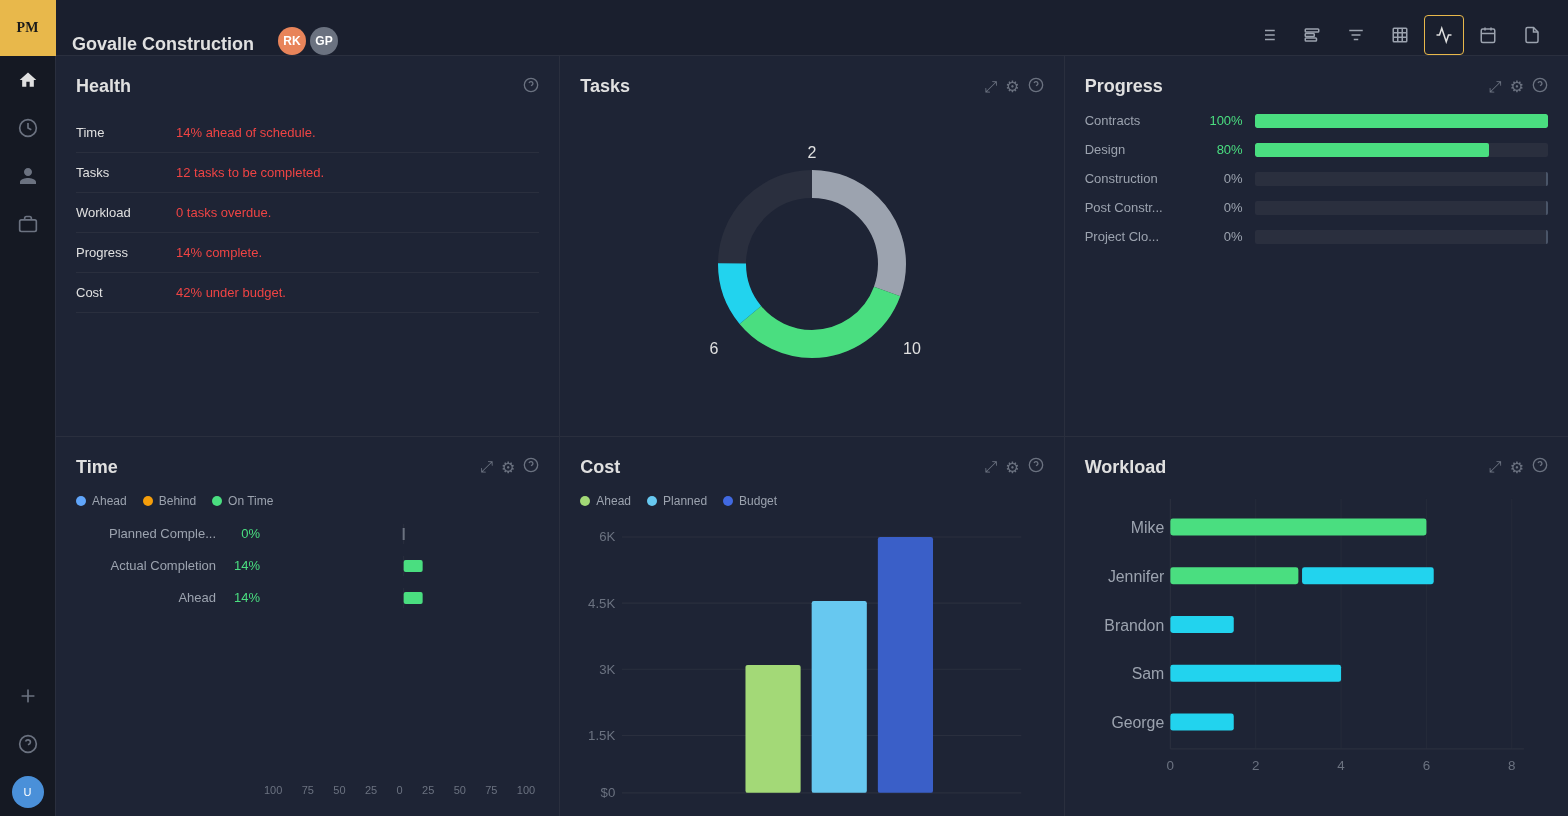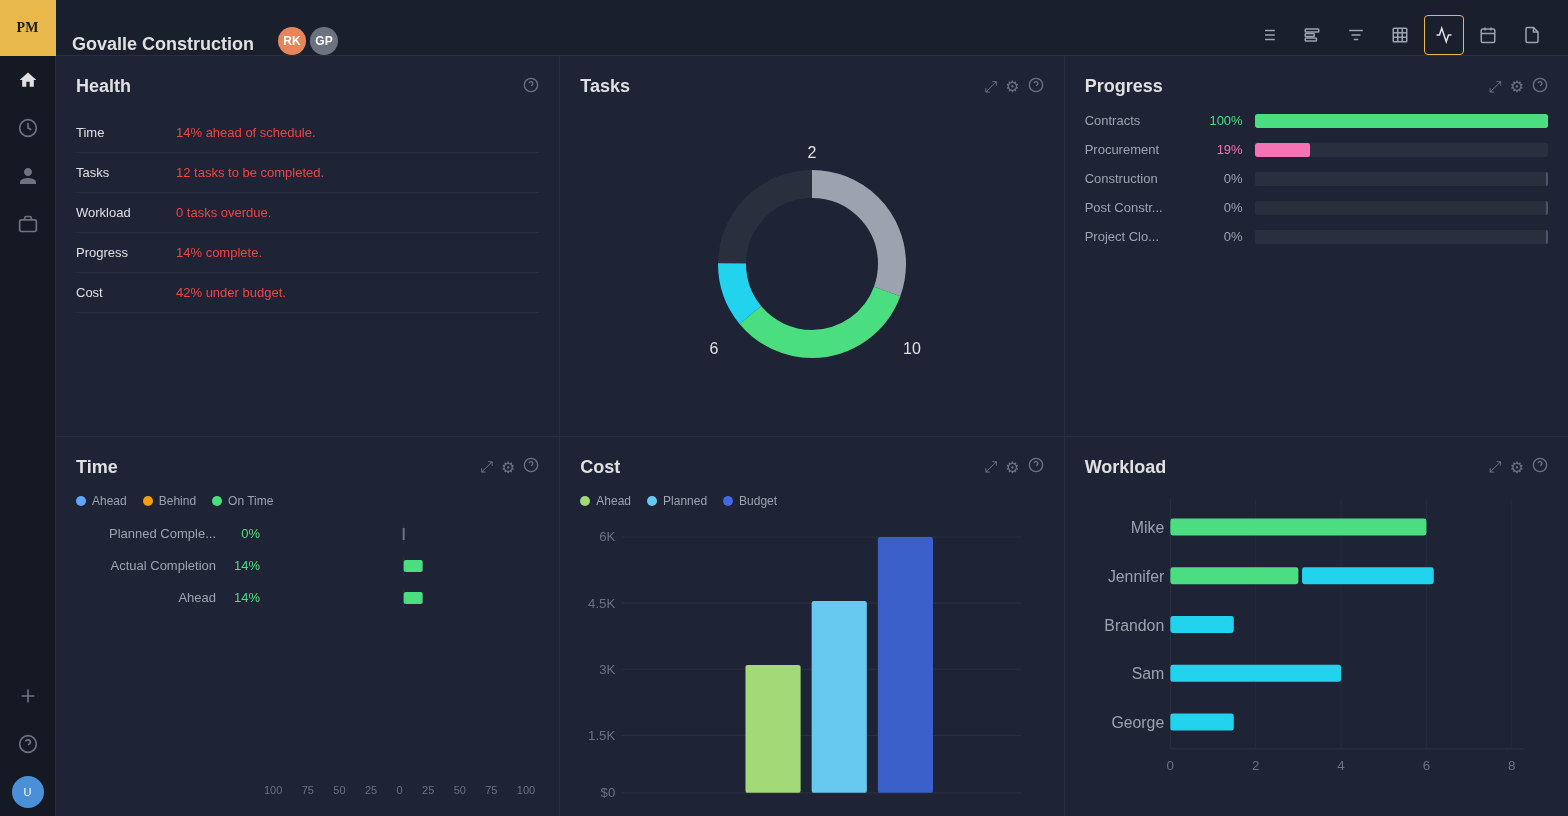--- a/index.html
+++ b/index.html
@@ -274,28 +274,28 @@
       <div class="progress-rows">
 
         <div class="progress-row">
           <span class="progress-label">Contracts</span>
           <span class="progress-pct">100%</span>
           <div class="progress-bar-bg">
             <div class="progress-bar-fill" style="width:100%;background:#4ade80;"></div>
           </div>
         </div>
 
-
         <div class="progress-row">
-          <span class="progress-label">Procurement</span>
-          <span class="progress-pct pink">19%</span>
+          <span class="progress-label">Design</span>
+          <span class="progress-pct">80%</span>
           <div class="progress-bar-bg">
-            <div class="progress-bar-fill" style="width:19%;background:#f472b6;"></div>
-          </div>
-        </div>
+            <div class="progress-bar-fill" style="width:80%;background:#4ade80;"></div>
+          </div>
+        </div>
+
 
         <div class="progress-row">
           <span class="progress-label">Construction</span>
           <span class="progress-pct gray">0%</span>
           <div class="progress-bar-bg">
             <div class="progress-tick"></div>
           </div>
         </div>
 
         <div class="progress-row">

